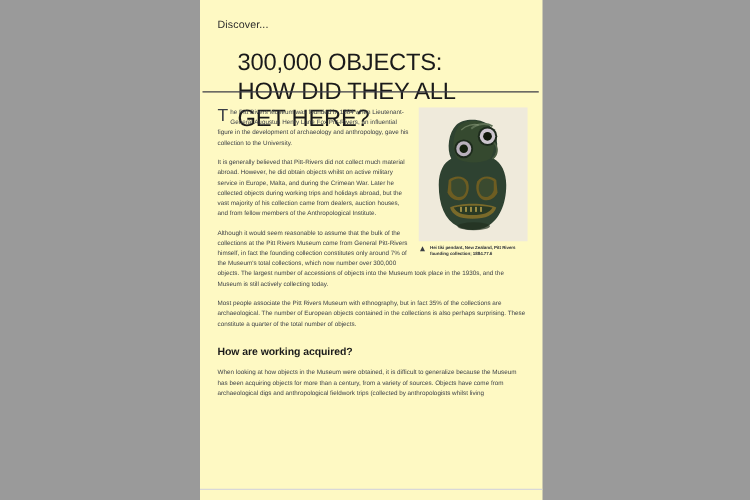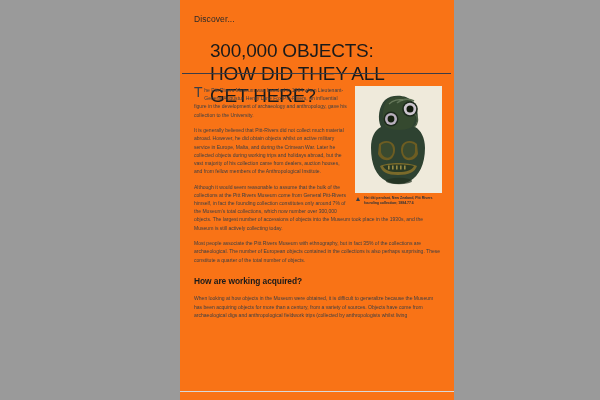--- a/index.html
+++ b/index.html
@@ -12,25 +12,25 @@
     height: 400px;
     overflow: hidden;
     background: #9a9a9a;
     font-family: "Liberation Sans", sans-serif;
     -webkit-font-smoothing: antialiased;
   }
 
   
   #page {
     position: absolute;
-    left: 180px;
+    left: 160px;
     top: 0;
     width: 274px;
     height: 400px;
-    background: #f97316;
+    background: #fef9c3;
     box-sizing: border-box;
     overflow: hidden;
   }
 
   
   #masthead {
     padding: 14px 16px 0 14px;
   }
   .kicker {
     font-size: 8.5px;

